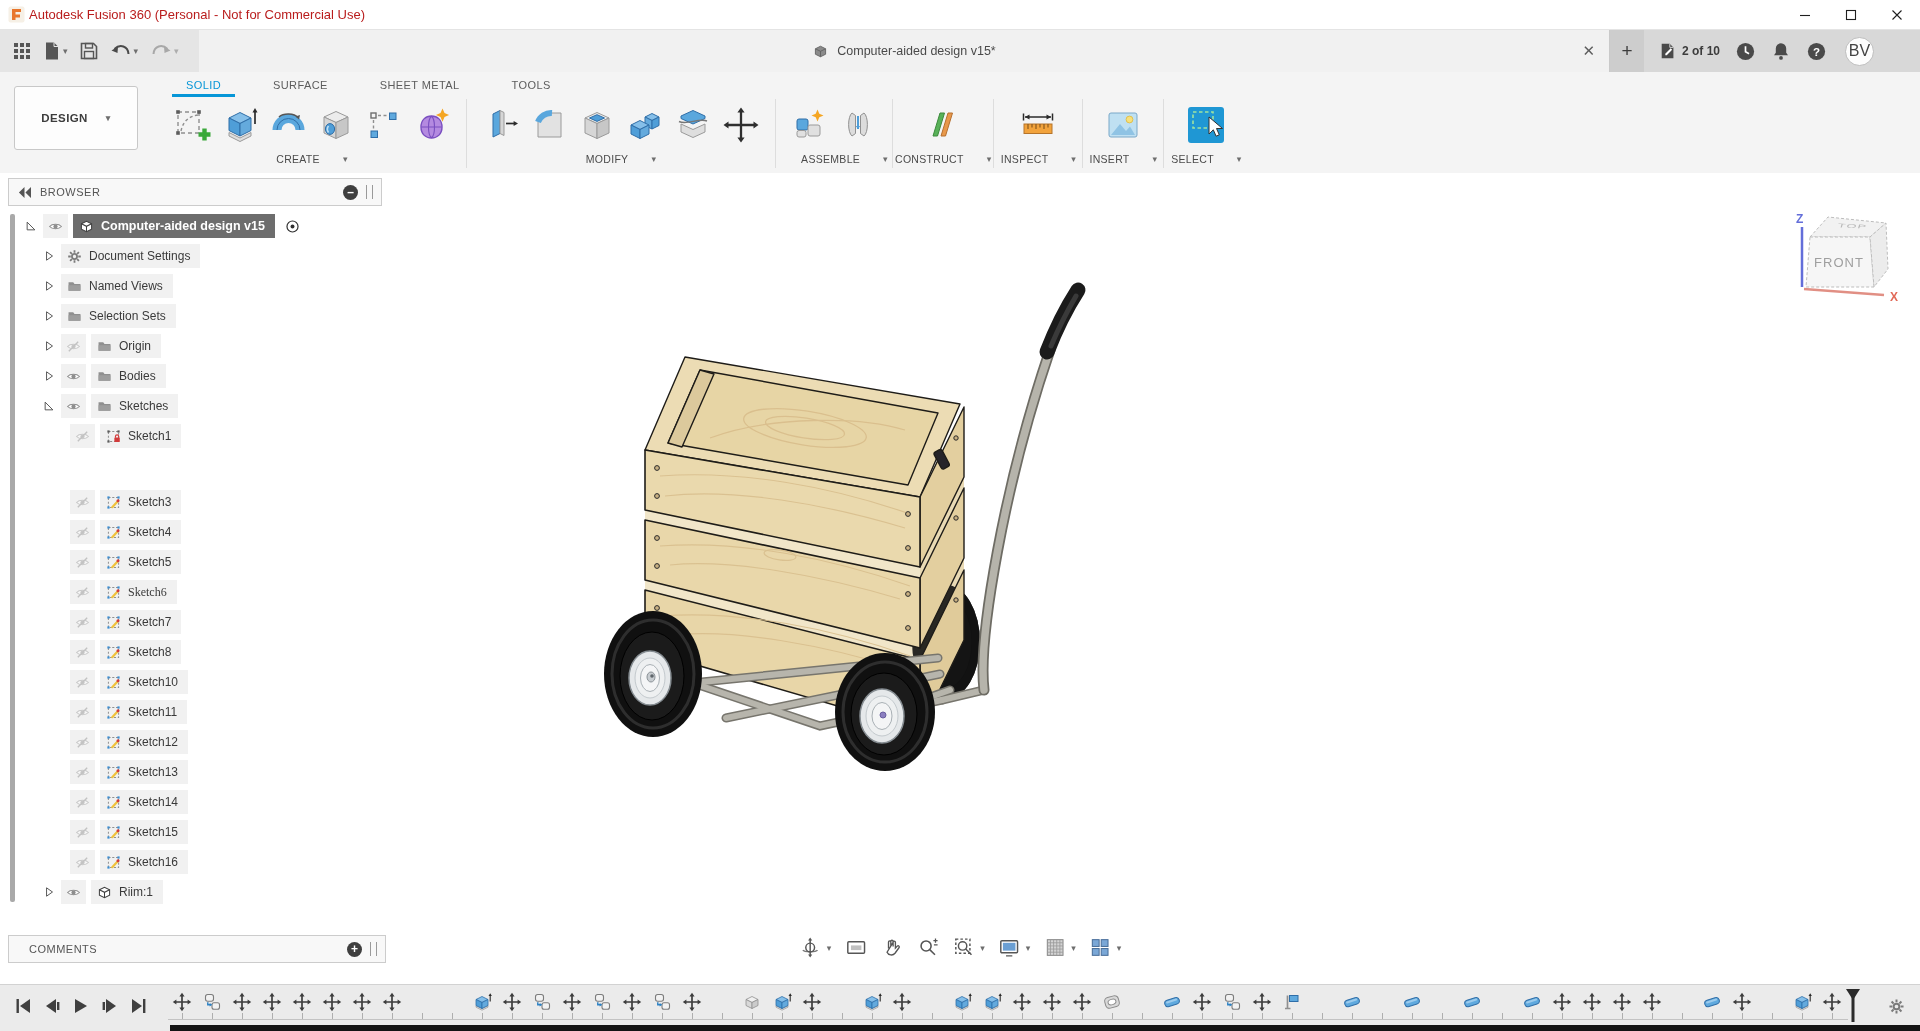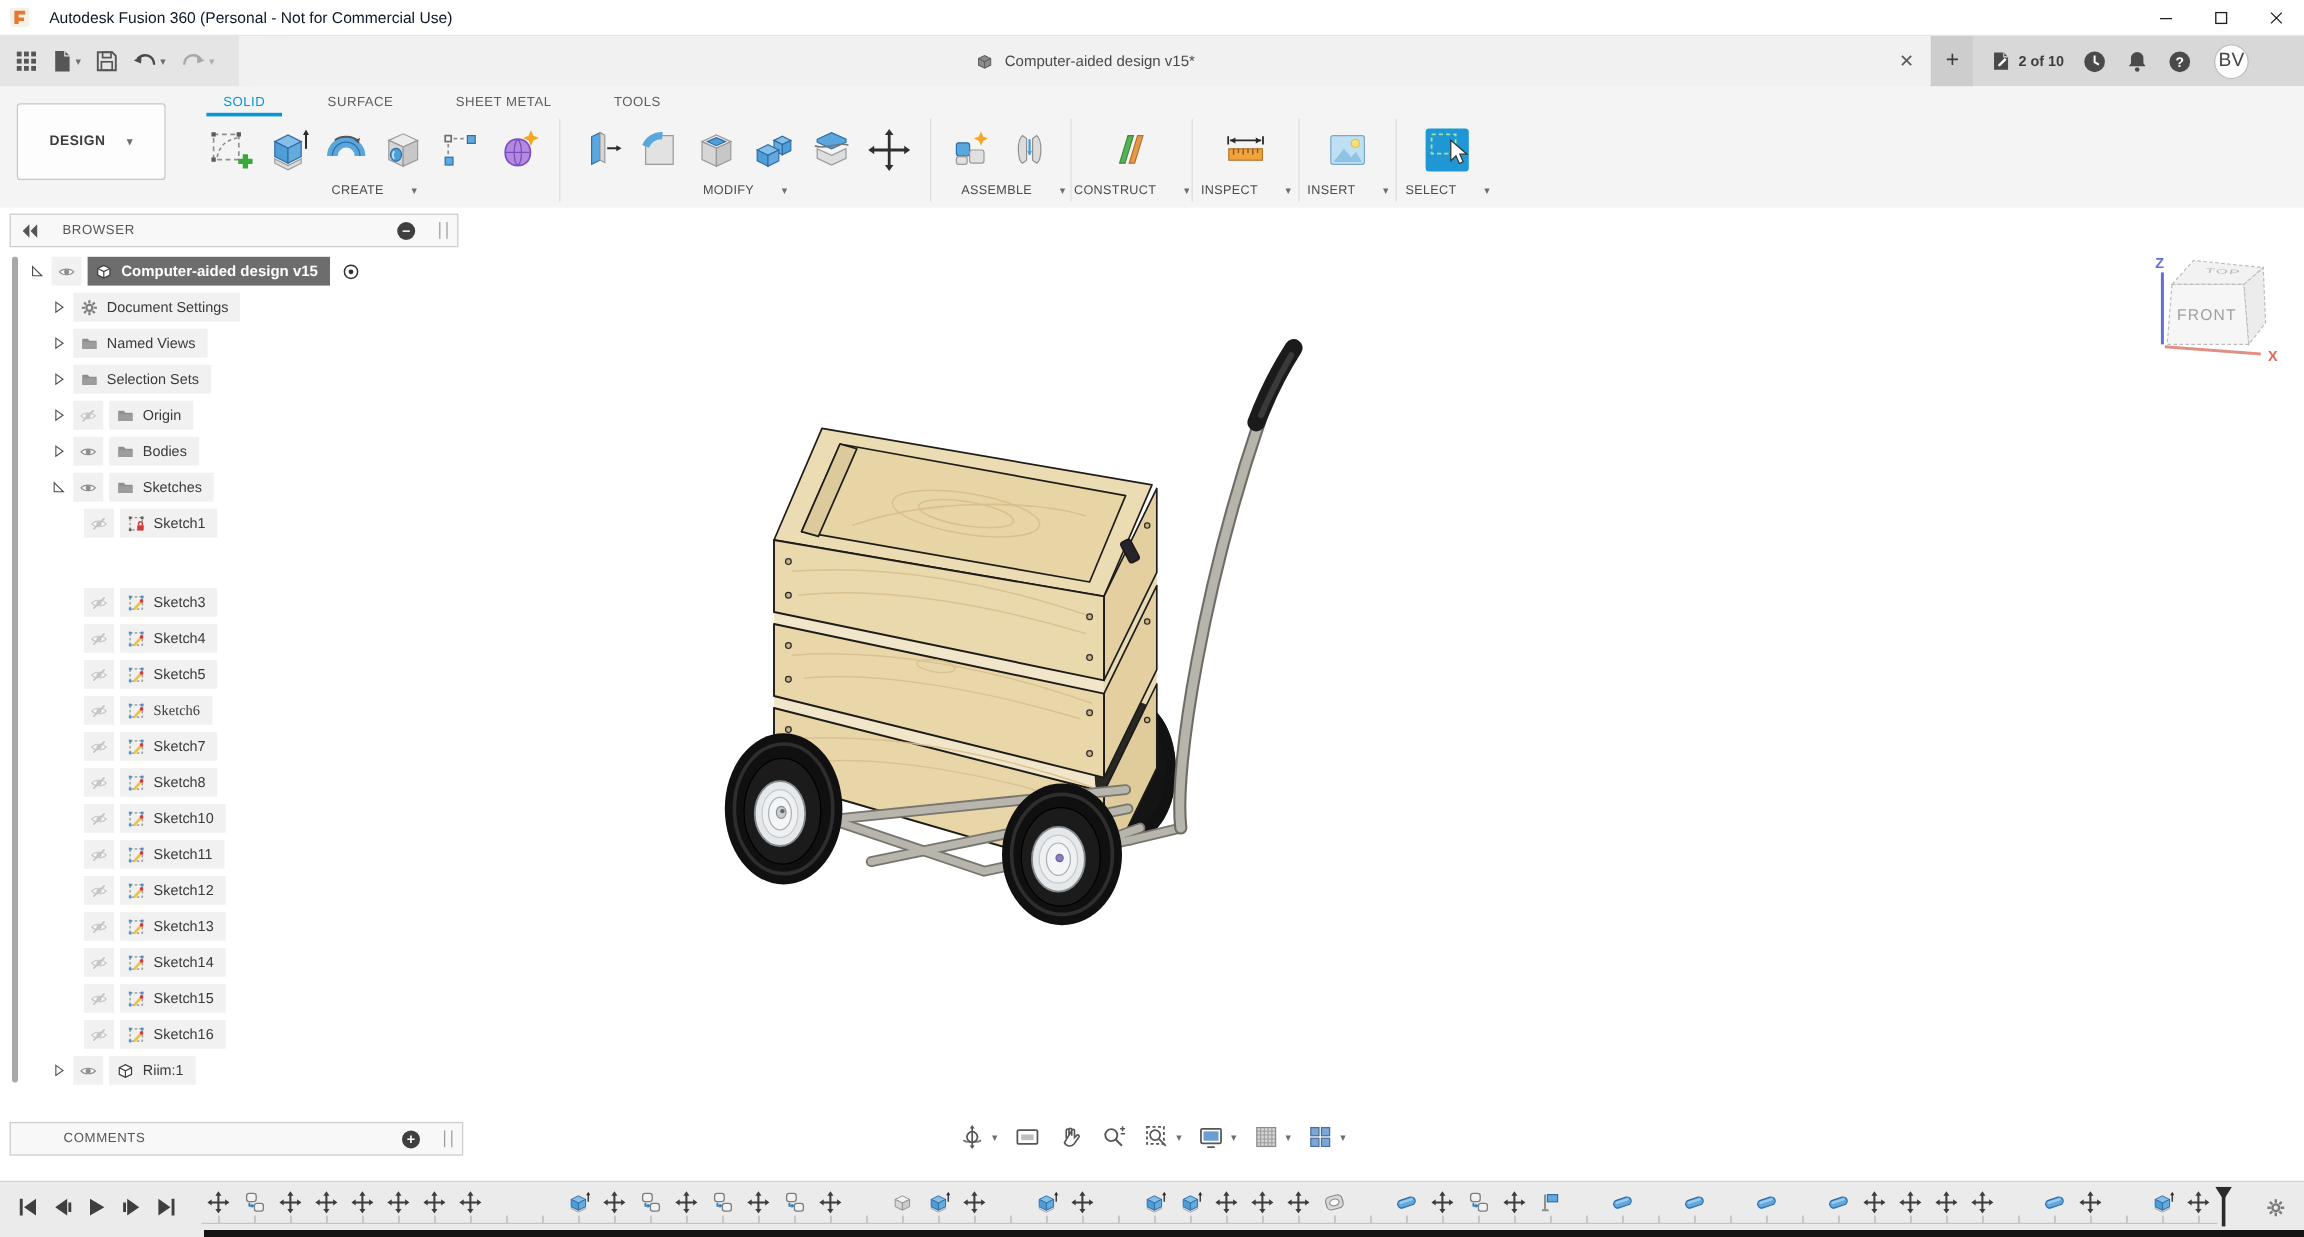--- a/index.html
+++ b/index.html
@@ -2,21 +2,21 @@
 <html><head>
 <meta charset="utf-8">
 <style>
   html,body{margin:0;padding:0}
   body{width:1920px;height:1031px;position:relative;overflow:hidden;background:#fff;
        font-family:"Liberation Sans",sans-serif;color:#333;-webkit-font-smoothing:antialiased}
   svg{display:block}
 
   
   .titlebar{height:29px;background:#ffffff;border-bottom:1px solid #e4e4e4;display:flex;align-items:center;padding-left:8px}
-  .title-text{font-size:13px;color:#0f172a;margin-left:16px}
+  .title-text{font-size:13px;color:#b91c1c;margin-left:4px}
   .win-btns{margin-left:auto;display:flex;height:29px}
   .win-btn{width:46px;display:flex;align-items:center;justify-content:center}
 
   
   .qat{height:42px;background:#d8d8d8;position:relative}
   .qat-left{position:absolute;left:0;top:0;bottom:0;width:199px;background:#e5e5e5;display:flex;align-items:center;gap:2px;padding-left:8px}
   .qbtn{display:flex;align-items:center;justify-content:center;height:32px;padding:0 5px}
   .caret{font-size:9px;color:#6e6e6e;margin-left:2px}
   .caret.dim{color:#adadad}
   .doc-tab{position:absolute;left:199px;right:310px;top:0;bottom:0;background:#f1f1f1;border-right:1px solid #c9c9c9;
@@ -41,21 +41,21 @@
   .grp{display:flex;flex-direction:column;align-items:center}
   .grp-icons{height:56px;display:flex;align-items:center;gap:8px;padding:0 12px}
   .grp-label{font-size:10.5px;color:#4b4b4b;letter-spacing:.3px;display:flex;align-items:center;gap:21px}
   .gdiv{width:1px;background:#dddddd;margin:2px 2px 6px 2px}
   .ric{width:40px;height:40px}
 
   
   .canvas{position:absolute;top:173px;left:0;right:0;bottom:46px;background:#ffffff;overflow:hidden}
 
   
-  .panel-head{height:28px;background:#f8f8f8;border:1px solid #cccccc;display:flex;align-items:center;gap:20px;padding:0 8px;box-sizing:border-box}
+  .panel-head{height:28px;background:#f8f8f8;border:1px solid #cccccc;display:flex;align-items:center;gap:8px;padding:0 8px;box-sizing:border-box}
   .panel-title{font-size:11px;letter-spacing:.5px;color:#555}
   .panel-head .spacer{flex:1}
   .circle-btn{width:15px;height:15px;border-radius:50%;background:#3f3f3f;color:#fff;display:flex;align-items:center;justify-content:center;
               font-size:12px;line-height:1;font-weight:700}
   .grip{width:5px;height:14px;border-left:1.5px solid #9a9a9a;border-right:1.5px solid #9a9a9a}
   .browser{position:absolute;left:8px;top:5px;width:374px}
   .browser-grip{position:absolute;left:2px;top:36px;width:5px;height:688px;background:#a9a9a9;border-radius:2px}
   .tree{padding-top:5px}
   .b-row{height:30px;display:flex;align-items:center;gap:5px}
   .pill{display:inline-flex;align-items:center;gap:6px;background:#f1f1f1;height:24px;padding:0 10px 0 5px;font-size:12px;color:#3a3a3a;white-space:nowrap}
@@ -921,21 +921,21 @@
         <text x="0" y="0" text-anchor="middle" font-size="13" fill="#b5b5b5" letter-spacing="1" font-family="Liberation Sans,sans-serif">TOP</text>
       </g>
     <path d="M20 92V32" stroke="#5b67d8" stroke-width="2.5"></path>
     <path d="M22 94l80 6" stroke="#e08a7e" stroke-width="2.5"></path>
     <text x="14" y="28" font-size="12" font-weight="bold" fill="#5b67d8" font-family="Liberation Sans,sans-serif">Z</text>
     <text x="108" y="106" font-size="12" font-weight="bold" fill="#e0614f" font-family="Liberation Sans,sans-serif">X</text>
   </svg>
 
   <div class="comments">
     <div class="panel-head">
-      <span class="panel-title" style="margin-left:36px">COMMENTS</span>
+      <span class="panel-title" style="margin-left:12px">COMMENTS</span>
       <span class="spacer"></span>
       <div class="circle-btn">+</div>
       <div class="grip"></div>
     </div>
   </div>
 
   <div class="navbar">
     <div class="nav-item">
       <svg width="23" height="23" viewBox="0 0 22 22" fill="none" stroke="#565656" stroke-width="1.4">
           <path d="M11 3v16"></path>

